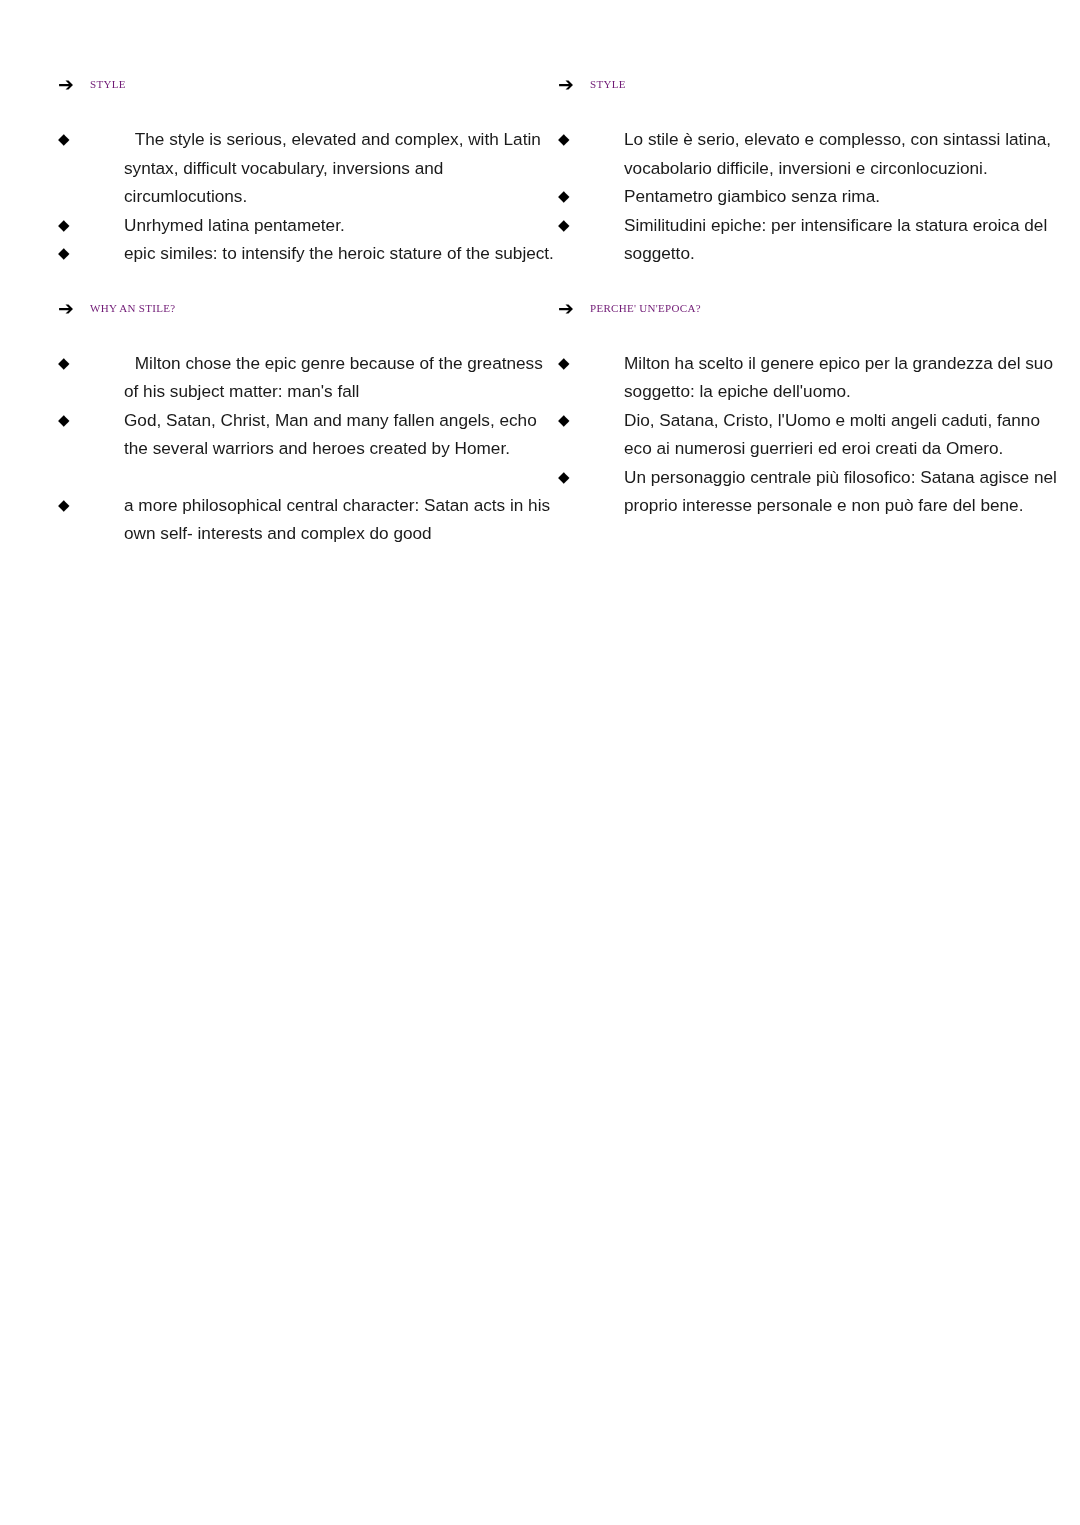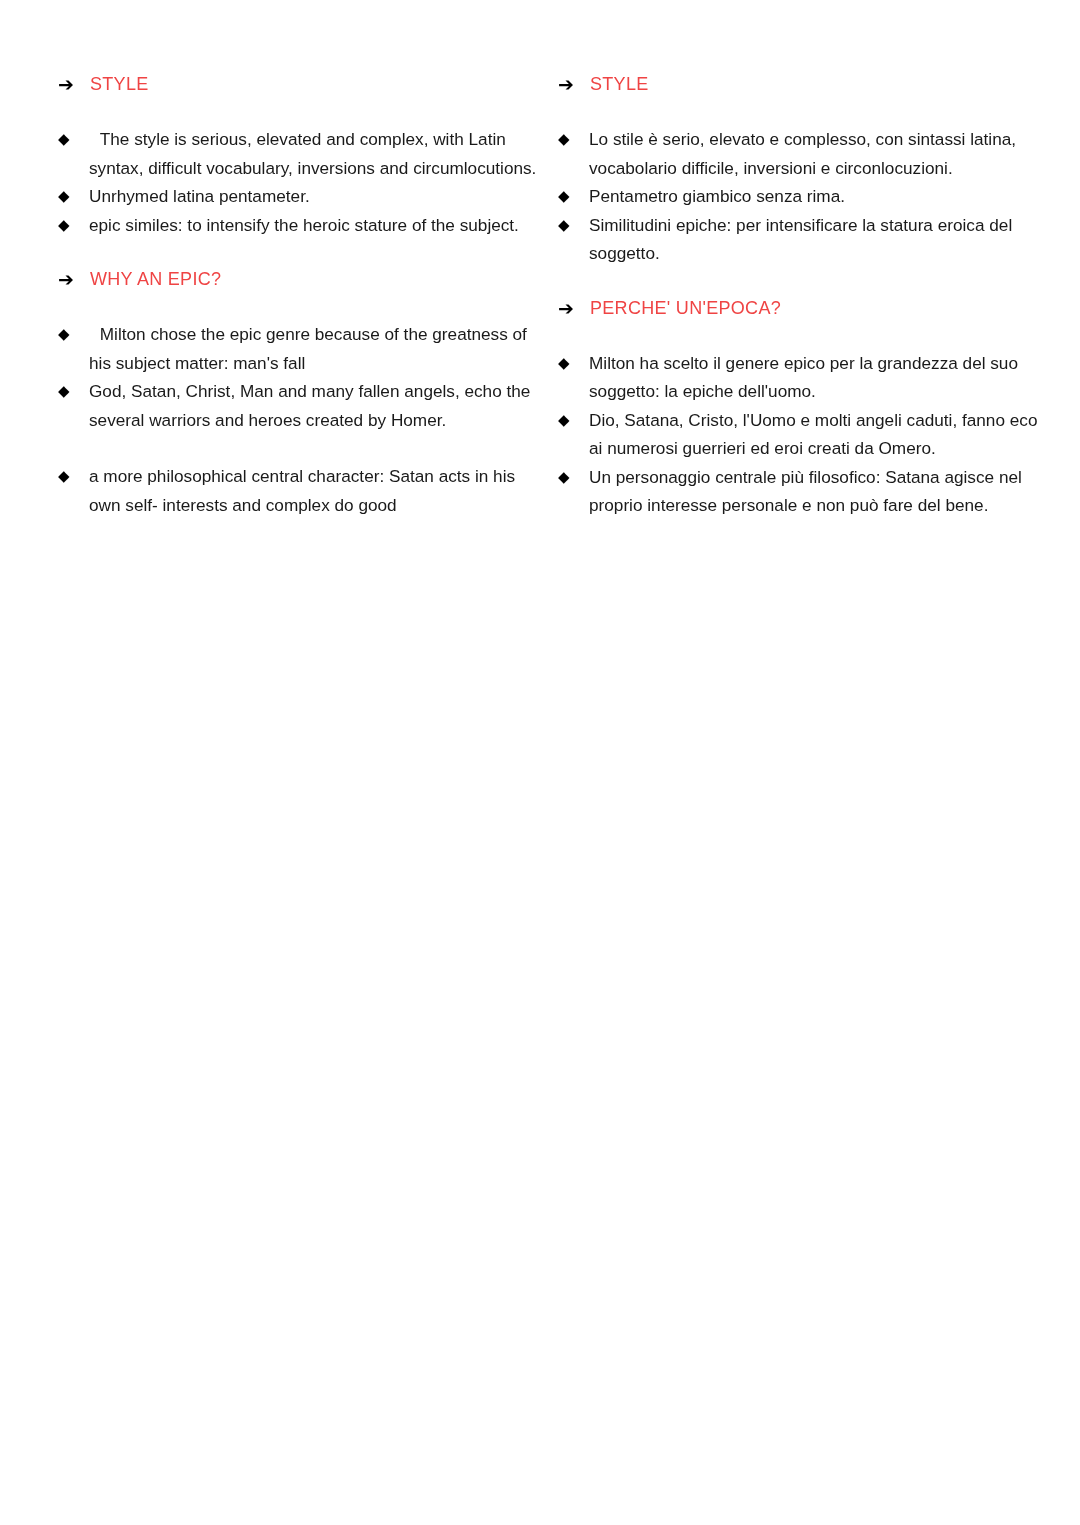--- a/index.html
+++ b/index.html
@@ -49,25 +49,26 @@
   .heading .marker {
     flex: 0 0 auto;
     width: 32px;
     font-size: 19px;
     line-height: 28px;
     color: #000000;
     font-family: "DejaVu Sans", sans-serif;
     font-weight: 700;
   }
   .heading .htext {
-    font-size: 18px;
+    font-size: 11px;
     line-height: 28px;
     letter-spacing: 0.3px;
-    color: #ef4444;
+    color: #701a75;
     white-space: pre;
+    font-family: Liberation Serif, serif;
   }
 
   
   .bullets {
     margin: 0;
     padding: 0;
   }
   .bullet {
     display: flex;
     align-items: flex-start;
@@ -81,20 +82,21 @@
     color: #000000;
     font-family: "DejaVu Sans", sans-serif;
     text-align: left;
   }
   .bullet .btext {
     font-size: 17.2px;
     line-height: 28.5px;
     color: #1a1a1a;
     flex: 1 1 auto;
     white-space: pre-wrap;
+    margin-left: 35px;
   }
   .bullet.lead .btext {
     text-indent: 6px;
   }
 
   
   .gap-after-heading { height: 27px; }
   .gap-section { height: 26px; }
   .gap-blank-line { height: 28px; }
 
@@ -127,21 +129,21 @@
         <div class="bullet">
           <span class="marker">◆</span>
           <span class="btext">epic similes: to intensify the heroic stature of the subject.</span>
         </div>
       </div>
 
       <div class="gap-section"></div>
 
       <div class="heading">
         <span class="marker">➔</span>
-        <span class="htext">WHY AN EPIC?</span>
+        <span class="htext">WHY AN STILE?</span>
       </div>
       <div class="gap-after-heading"></div>
 
       <div class="bullets">
         <div class="bullet lead">
           <span class="marker">◆</span>
           <span class="btext"> Milton chose the epic genre because of the greatness of his subject matter: man's fall</span>
         </div>
         <div class="bullet">
           <span class="marker">◆</span>

